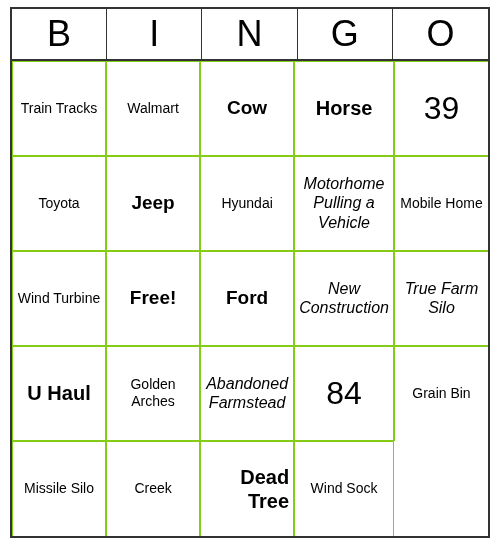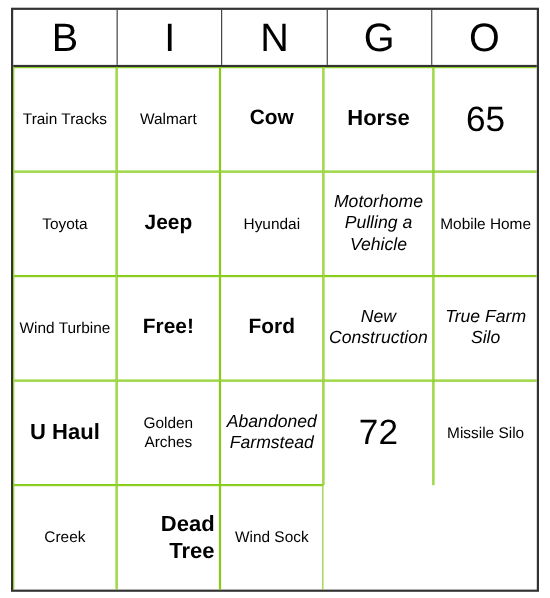--- a/index.html
+++ b/index.html
@@ -79,33 +79,34 @@
       <div class="bingo-header-cell">I</div>
       <div class="bingo-header-cell">N</div>
       <div class="bingo-header-cell">G</div>
       <div class="bingo-header-cell">O</div>
     </div>
   <div class="bingo-grid">
   <div class="bingo-cell">Train Tracks</div>
       <div class="bingo-cell">Walmart</div>
       <div class="bingo-cell large-text">Cow</div>
       <div class="bingo-cell medium-text">Horse</div>
-      <div class="bingo-cell number-large">65</div>
+      <div class="bingo-cell number-large">39</div>
       <div class="bingo-cell">Toyota</div>
       <div class="bingo-cell large-text">Jeep</div>
       <div class="bingo-cell">Hyundai</div>
       <div class="bingo-cell small-text">Motorhome Pulling a Vehicle</div>
       <div class="bingo-cell">Mobile Home</div>
       <div class="bingo-cell">Wind Turbine</div>
       <div class="bingo-cell large-text">Free!</div>
       <div class="bingo-cell large-text">Ford</div>
       <div class="bingo-cell small-text">New Construction</div>
       <div class="bingo-cell small-text">True Farm Silo</div>
       <div class="bingo-cell medium-text">U Haul</div>
       <div class="bingo-cell">Golden Arches</div>
       <div class="bingo-cell small-text">Abandoned Farmstead</div>
-      <div class="bingo-cell number-large">72</div>
+      <div class="bingo-cell number-large">84</div>
+      <div class="bingo-cell">Grain Bin</div>
       <div class="bingo-cell">Missile Silo</div>
       <div class="bingo-cell">Creek</div>
       <div class="bingo-cell medium-text">Dead Tree</div>
       <div class="bingo-cell">Wind Sock</div>
     </div>
 </div>
 
 </body></html>

